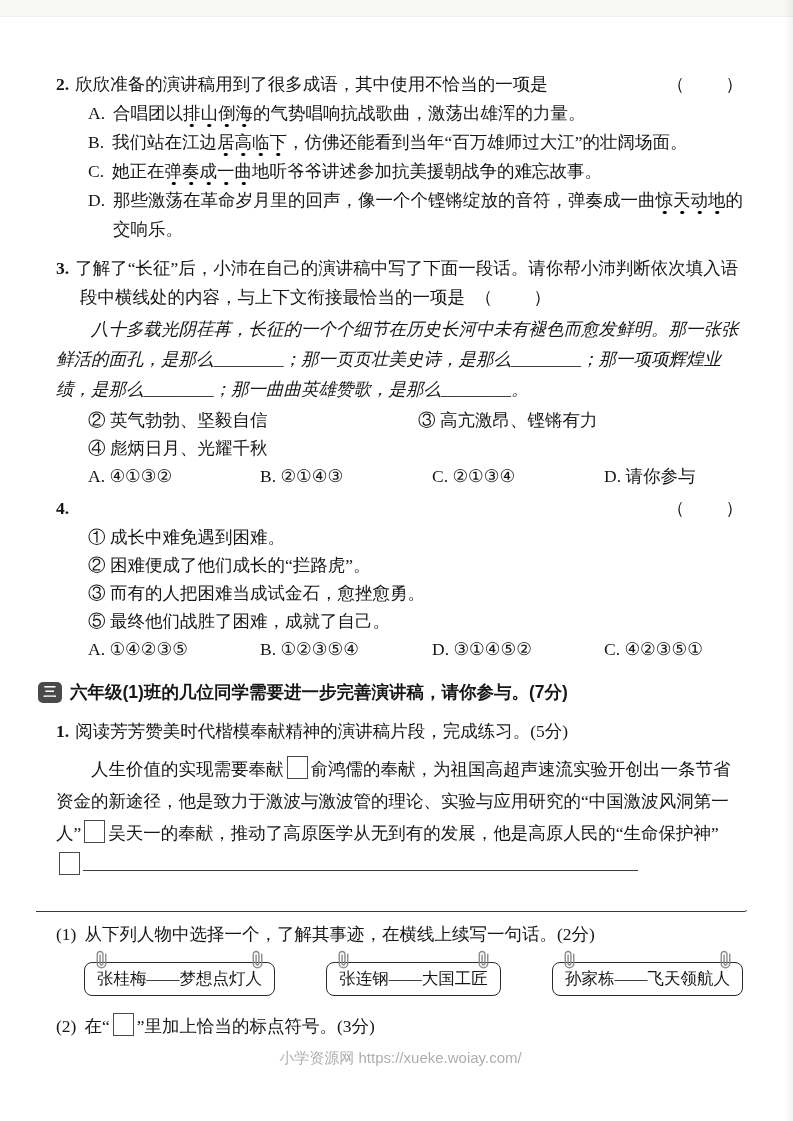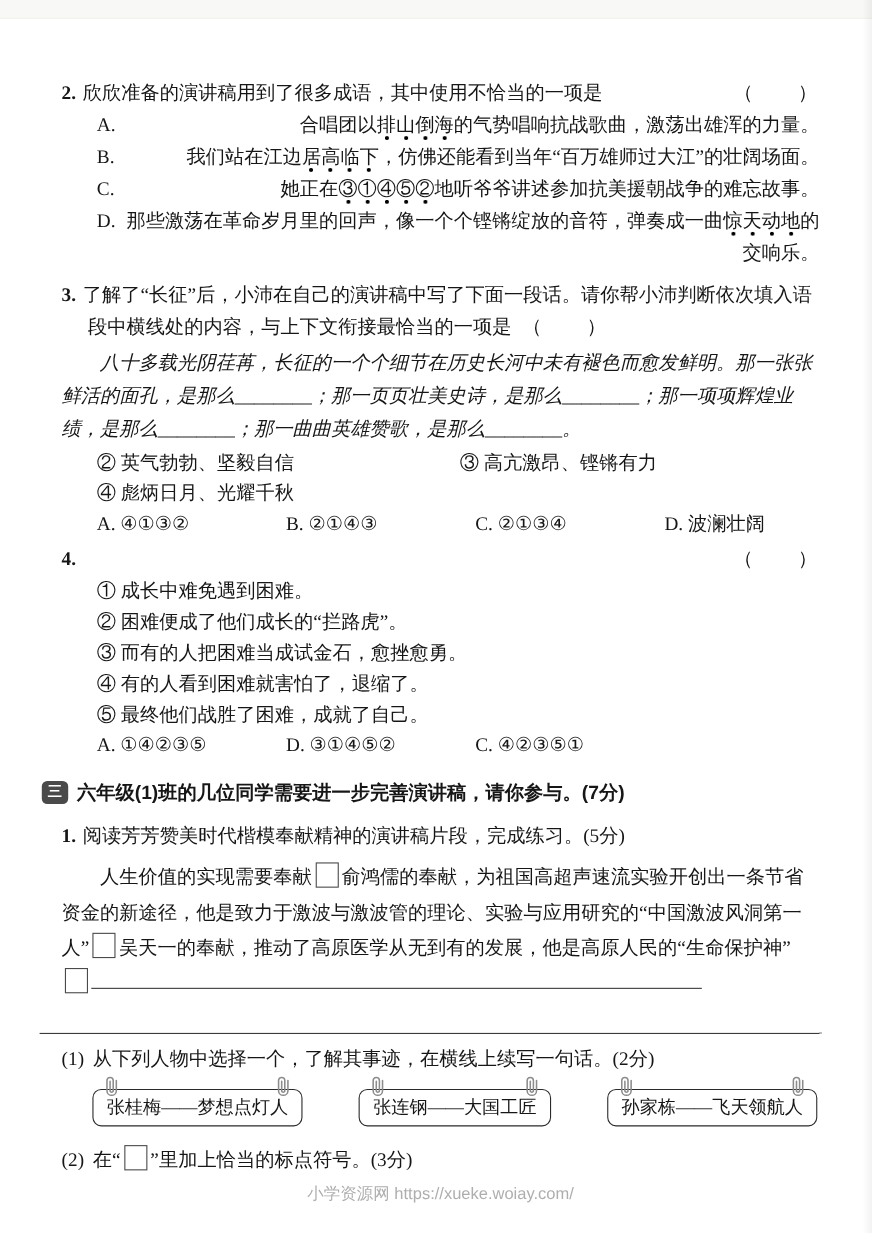--- a/index.html
+++ b/index.html
@@ -27,21 +27,21 @@
   
   .stem-row { display:flex; line-height:29px; }
   .q-num { font-weight:bold; flex:0 0 auto; padding-right:6px; }
   .stem-text { flex:0 1 auto; }
   .bracket-right { margin-left:auto; flex:0 0 auto; letter-spacing:2px; }
   .stem-wrap { line-height:29px; text-indent:-24px; padding-left:24px; }
   .bracket-inline { margin-left:10px; letter-spacing:2px; }
   
   .opt { display:flex; line-height:29px; padding-left:32px; }
   .opt-label { flex:0 0 auto; padding-right:8px; }
-  .opt-text { flex:1 1 auto;text-align:right; }
+  .opt-text { flex:1 1 auto; }
   .emph {
     background-image:radial-gradient(circle at center, #000 1.6px, rgba(0,0,0,0) 2px);
     background-size:1em 5px;
     background-repeat:repeat-x;
     background-position:0 100%;
     padding-bottom:5px;
   }
   
   .passage {
     margin:2px 0 2px 0; line-height:30px;
@@ -133,21 +133,21 @@
     <div class="opt">
       <span class="opt-label">A.</span>
       <span class="opt-text"><span>合唱团以</span><span class="emph">排山倒海</span><span>的气势唱响抗战歌曲，激荡出雄浑的力量。</span></span>
     </div>
     <div class="opt">
       <span class="opt-label">B.</span>
       <span class="opt-text"><span>我们站在江边</span><span class="emph">居高临下</span><span>，仿佛还能看到当年“百万雄师过大江”的壮阔场面。</span></span>
     </div>
     <div class="opt">
       <span class="opt-label">C.</span>
-      <span class="opt-text"><span>她正在</span><span class="emph">③①④⑤②</span><span>地听爷爷讲述参加抗美援朝战争的难忘故事。</span></span>
+      <span class="opt-text"><span>她正在</span><span class="emph">弹奏成一曲</span><span>地听爷爷讲述参加抗美援朝战争的难忘故事。</span></span>
     </div>
     <div class="opt">
       <span class="opt-label">D.</span>
       <span class="opt-text"><span>那些激荡在革命岁月里的回声，像一个个铿锵绽放的音符，弹奏成一曲</span><span class="emph">惊天动地</span><span>的交响乐。</span></span>
     </div>
   </div>
 
   <div class="q-block">
     <div class="stem-wrap">
       <span class="q-num">3.</span><span>了解了“长征”后，小沛在自己的演讲稿中写了下面一段话。请你帮小沛判断依次填入语段中横线处的内容，与上下文衔接最恰当的一项是</span><span class="bracket-inline">（　　）</span>
@@ -155,38 +155,38 @@
     <p class="passage">八十多载光阴荏苒，长征的一个个细节在历史长河中未有褪色而愈发鲜明。那一张张鲜活的面孔，是那么________；那一页页壮美史诗，是那么________；那一项项辉煌业绩，是那么________；那一曲曲英雄赞歌，是那么________。</p>
     <div class="num-items2">
       <span>② 英气勃勃、坚毅自信</span>
       <span>③ 高亢激昂、铿锵有力</span>
       <span>④ 彪炳日月、光耀千秋</span>
     </div>
     <div class="abcd-row">
       <span>A. ④①③②</span>
       <span>B. ②①④③</span>
       <span>C. ②①③④</span>
-      <span>D. 波澜壮阔</span>
+      <span>D. 请你参与</span>
     </div>
   </div>
 
   <div class="q4-block">
     <div class="stem-row">
       <span class="q-num">4.</span>
       <span class="bracket-right">（　　）</span>
     </div>
     <div class="num-items1">
       <div>① 成长中难免遇到困难。</div>
       <div>② 困难便成了他们成长的“拦路虎”。</div>
       <div>③ 而有的人把困难当成试金石，愈挫愈勇。</div>
-      <div>④ 有的人看到困难就害怕了，退缩了。</div>
       <div>⑤ 最终他们战胜了困难，成就了自己。</div>
     </div>
     <div class="abcd-row">
       <span>A. ①④②③⑤</span>
+      <span>B. ①②③⑤④</span>
       <span>D. ③①④⑤②</span>
       <span>C. ④②③⑤①</span>
     </div>
   </div>
 
   <div class="section-header">
     <span class="section-icon">三</span>
     <span>六年级(1)班的几位同学需要进一步完善演讲稿，请你参与。(7分)</span>
   </div>
 

